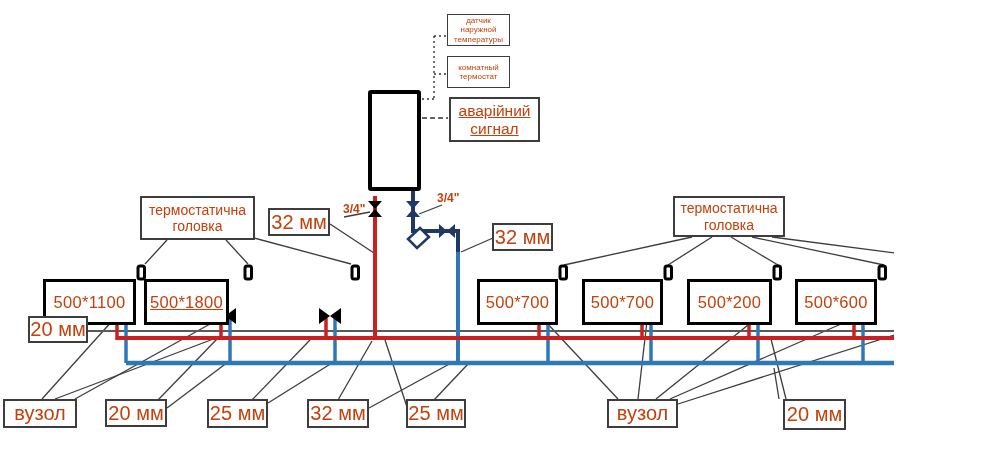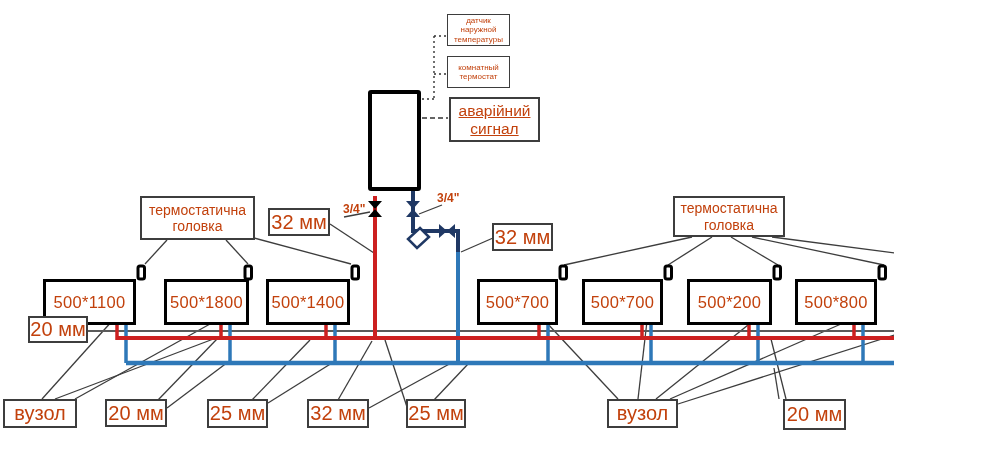--- a/index.html
+++ b/index.html
@@ -189,38 +189,35 @@
   <div class="ftext" style="left:343px;top:202px;">
     <span>3/4"</span>
   </div>
   <div class="ftext" style="left:437px;top:191px;">
     <span>3/4"</span>
   </div>
 
   <div class="radiator" style="left:43px;width:93px;">
     <span>500*1100</span>
   </div>
-  <div class="radiator" style="left:164px;width:85px;">
+  <div class="radiator" style="left:144px;width:85px;text-decoration:underline;">
     <span>500*1800</span>
-  </div>
-  <div class="radiator" style="left:266px;width:84px;">
-    <span>500*1400</span>
   </div>
 
   <div class="radiator" style="left:477px;width:81px;">
     <span>500*700</span>
   </div>
   <div class="radiator" style="left:582px;width:81px;">
     <span>500*700</span>
   </div>
   <div class="radiator" style="left:687px;width:85px;">
     <span>500*200</span>
   </div>
   <div class="radiator" style="left:795px;width:82px;">
-    <span>500*800</span>
+    <span>500*600</span>
   </div>
   <div class="radiator" style="left:898px;width:85px;font-weight:bold;">
     <span>500*900</span>
   </div>
 
   <div class="lbox" style="left:28px;top:316px;width:60px;height:27px;">
     <span>20 мм</span>
   </div>
   <div class="lbox" style="left:3px;top:399px;width:74px;height:29px;">
     <span>вузол</span>

